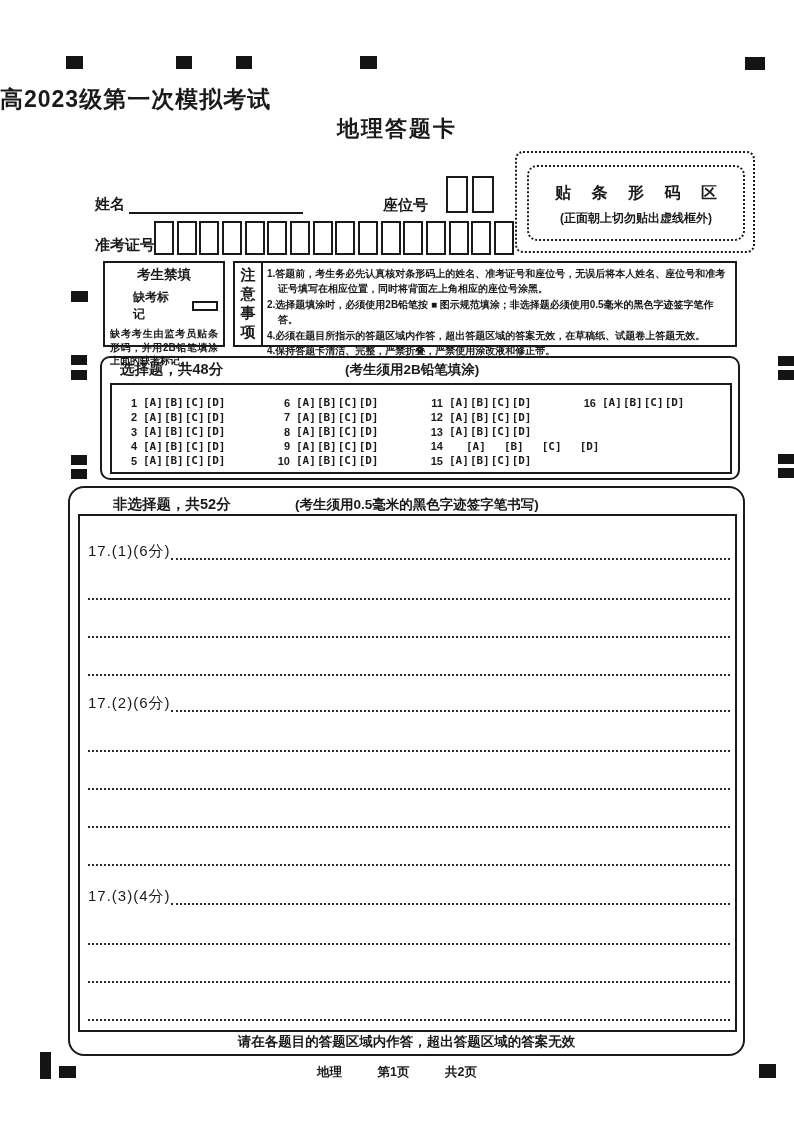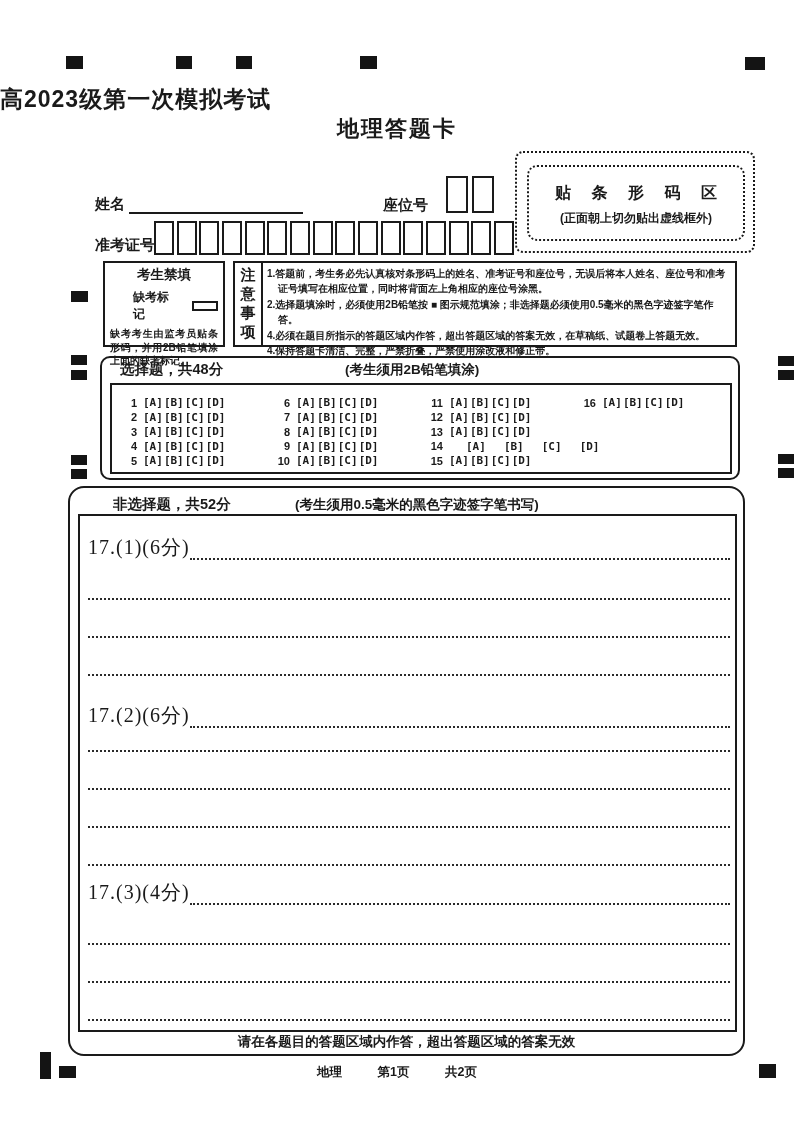--- a/index.html
+++ b/index.html
@@ -58,21 +58,21 @@
   .qnum{display:inline-block;width:17px;text-align:right;margin-right:6px;
     font-family:"Liberation Sans",sans-serif;font-size:11px;font-weight:700;}
   .bubble{letter-spacing:0;margin-right:1px;}
 
   
   .es{left:68px;top:486px;width:677px;height:570px;border-radius:16px;}
   .es-title{position:absolute;left:113px;top:495px;font-size:14.5px;font-weight:700;}
   .es-hint{position:absolute;left:295px;top:496px;font-size:13.5px;font-weight:700;}
   .es-inner{left:78px;top:514px;width:659px;height:518px;}
   .lrow{position:absolute;left:88px;width:642px;height:18px;display:flex;align-items:flex-end;}
-  .lrow .qlabel{font-family:Liberation Serif, serif;font-size:20px;letter-spacing:1px;
+  .lrow .qlabel{font-family:Liberation Sans, sans-serif;font-size:15px;letter-spacing:1px;
     margin-bottom:-1px;white-space:nowrap;}
   .lrow .dots{flex:1;border-bottom:2px dotted #2a2a2a;height:0;}
   .fullline{position:absolute;left:88px;width:642px;height:2px;border-bottom:2px dotted #2a2a2a;}
 
   .foot-note{position:absolute;left:68px;top:1033px;width:677px;text-align:center;
     font-size:13.5px;font-weight:700;}
   .page-foot{position:absolute;left:0;top:1064px;width:100%;text-align:center;
     font-size:12.5px;font-weight:700;}
   .page-foot span{margin:0 16px;}
 </style>
@@ -284,21 +284,21 @@
   <div class="es-hint">(考生须用0.5毫米的黑色字迹签字笔书写)</div>
   <div class="box es-inner"></div>
   <div id="essay-lines">
       <div class="lrow" style="top: 542px;">
         <span class="qlabel">17.(1)(6分)</span>
         <div class="dots"></div>
       </div>
       <div class="fullline" style="top: 596px;"></div>
       <div class="fullline" style="top: 634px;"></div>
       <div class="fullline" style="top: 672px;"></div>
-      <div class="lrow" style="top: 710px;">
+      <div class="lrow" style="top: 694px;">
         <span class="qlabel">17.(2)(6分)</span>
         <div class="dots"></div>
       </div>
       <div class="fullline" style="top: 748px;"></div>
       <div class="fullline" style="top: 786px;"></div>
       <div class="fullline" style="top: 824px;"></div>
       <div class="fullline" style="top: 862px;"></div>
       <div class="lrow" style="top: 887px;">
         <span class="qlabel">17.(3)(4分)</span>
         <div class="dots"></div>

